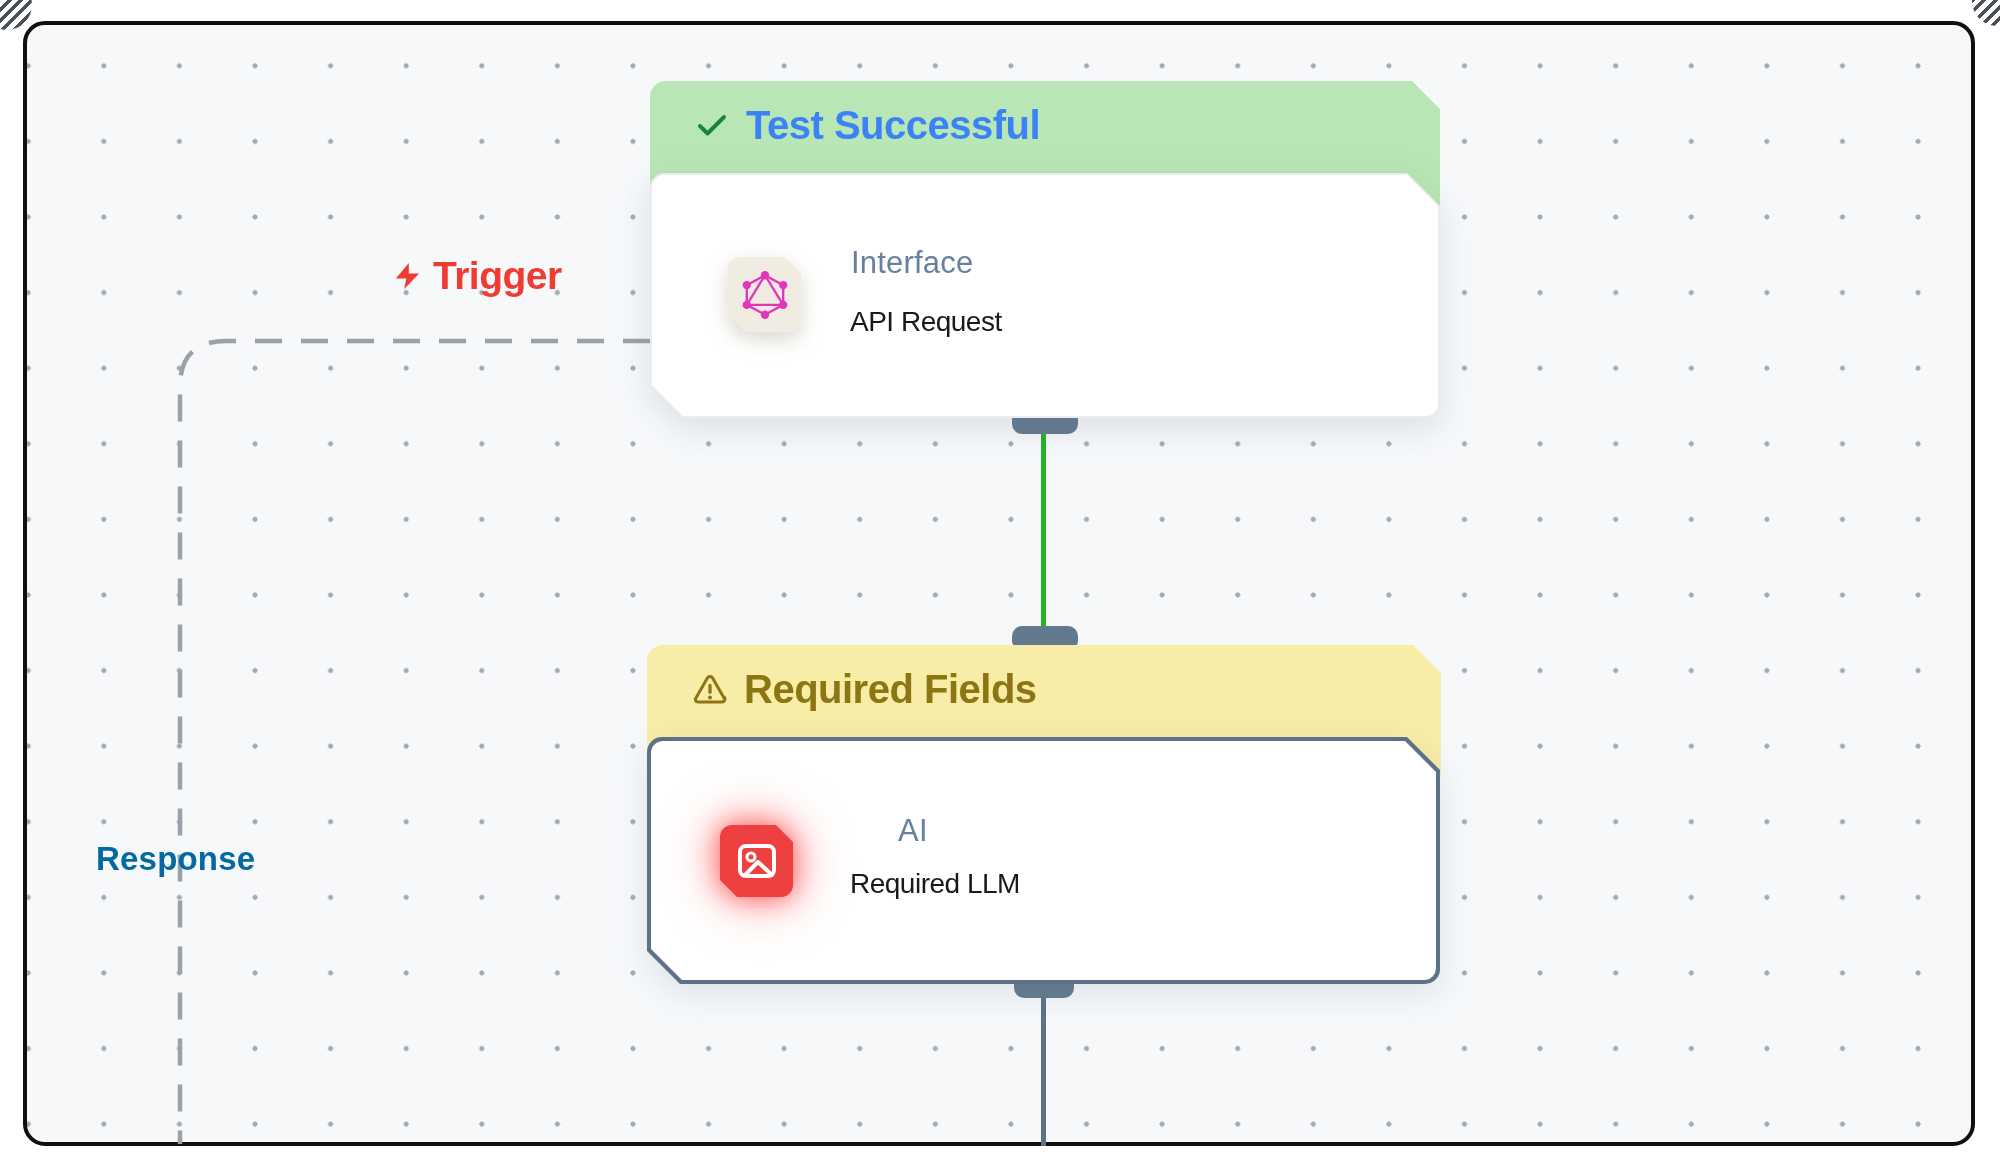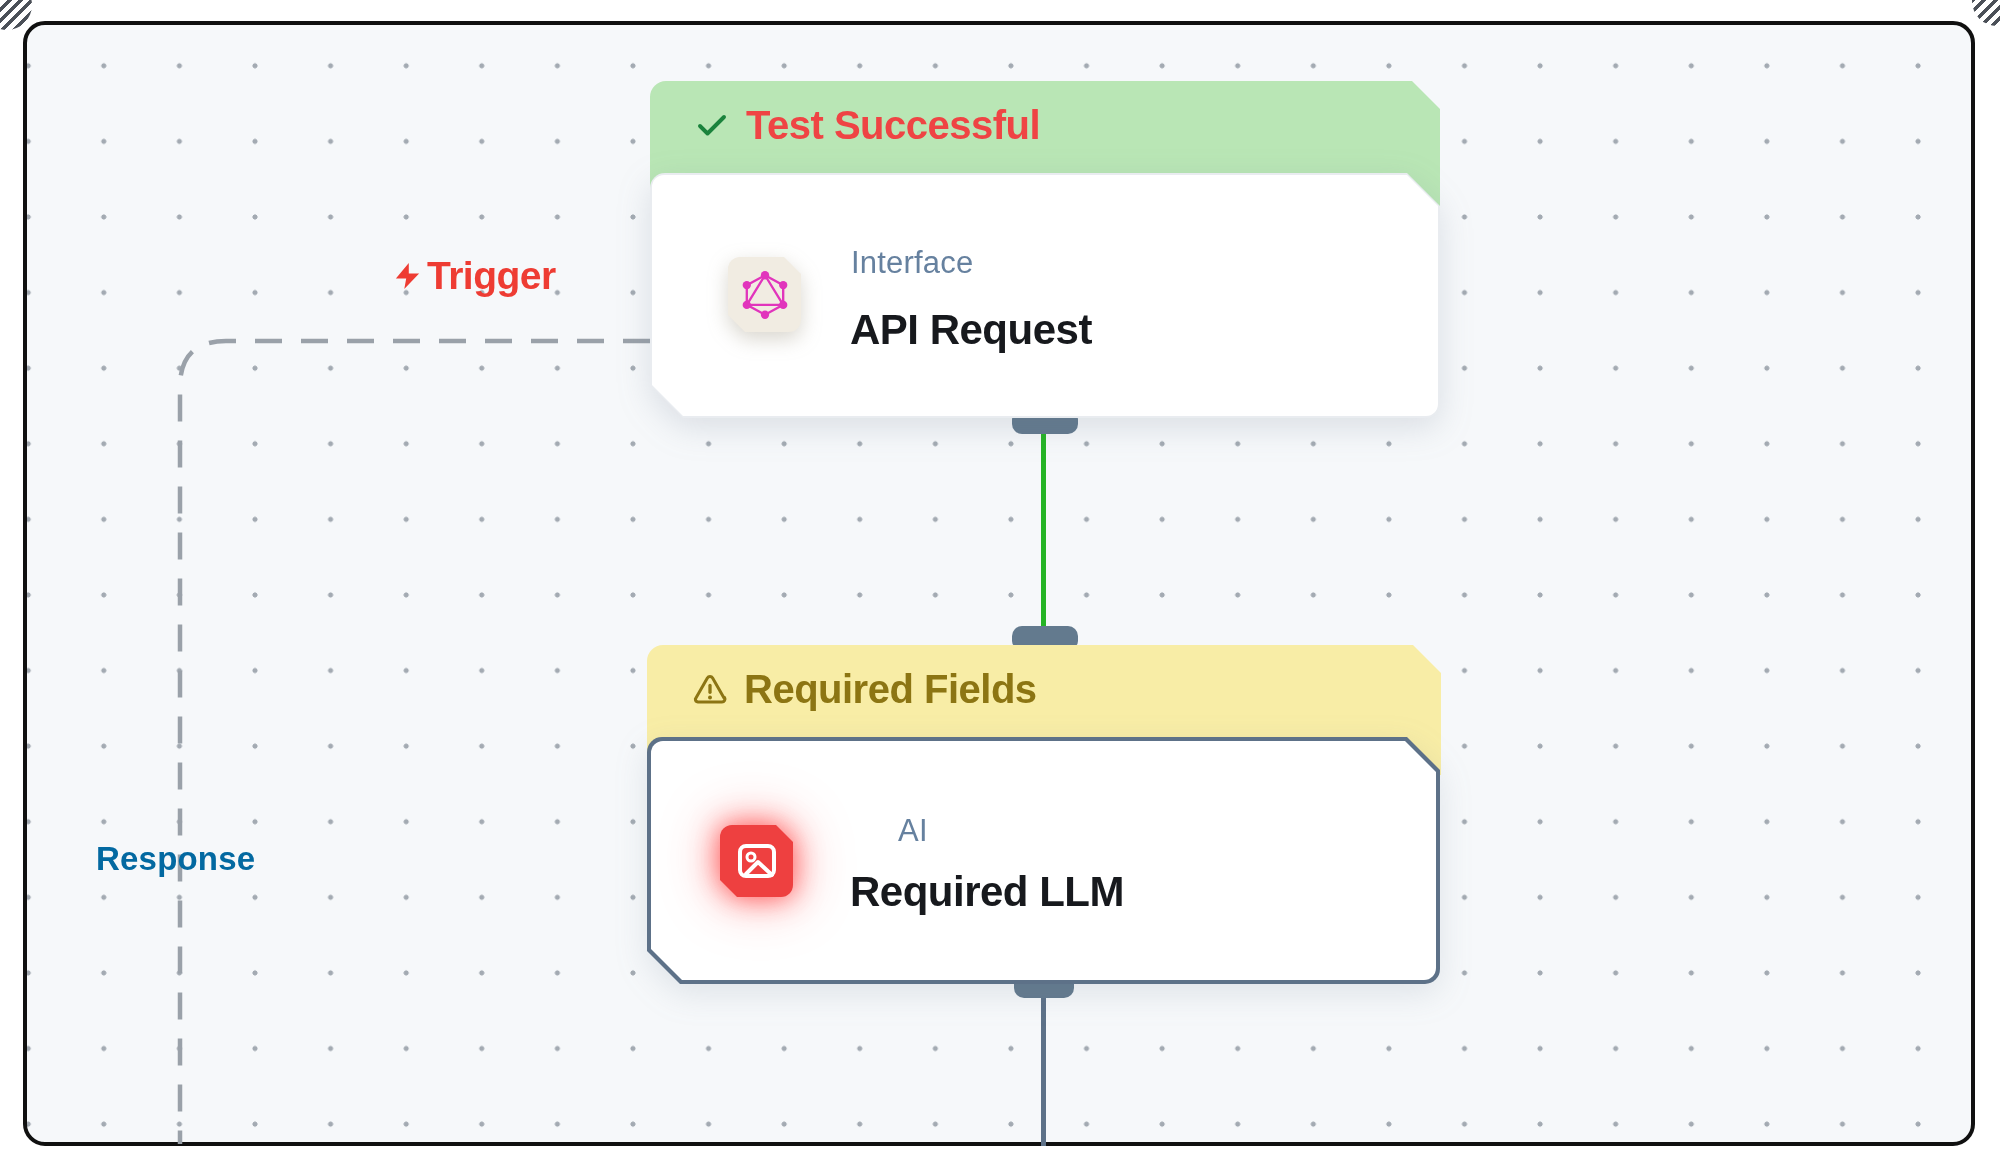--- a/index.html
+++ b/index.html
@@ -33,21 +33,21 @@
   .handle.bottom{border-radius:7px 7px 10px 10px;}
   .handle.top{border-radius:10px 10px 7px 7px;}
   
   .banner{
     position:absolute;z-index:3;border-radius:16px 16px 0 0;
     clip-path:polygon(0 0, calc(100% - 28px) 0, 100% 28px, 100% 100%, 0 100%);
   }
   .banner.green{left:650px;top:81px;width:790px;height:130px;background:#b9e6b5;}
   .banner.yellow{left:647px;top:645px;width:794px;height:130px;background:#f8eda6;}
   .banner-content{position:absolute;display:flex;align-items:center;gap:16px;z-index:6;}
-  .banner-content.b1{left:694px;top:103px;color:#ef4444;}
+  .banner-content.b1{left:694px;top:103px;color:#3b82f6;}
   .banner-content.b2{left:692px;top:667px;color:#8c7513;}
   .banner-text{font-size:40px;font-weight:700;letter-spacing:-0.5px;}
   
   .card-wrap{position:absolute;z-index:4;}
   .card-wrap.c1{left:650px;top:173px;width:790px;height:245px;
     filter:drop-shadow(0 10px 16px rgba(96,112,134,0.18));}
   .card-wrap.c2{left:647px;top:737px;width:793px;height:247px;
     filter:drop-shadow(0 10px 16px rgba(96,112,134,0.15));}
   .card-outer{position:absolute;inset:0;border-radius:15px;
     clip-path:polygon(0 0, calc(100% - 33px) 0, 100% 33px, 100% 100%, 33px 100%, 0 calc(100% - 33px));}
@@ -64,28 +64,28 @@
     clip-path:polygon(0 0, calc(100% - 17px) 0, 100% 17px, 100% 100%, 17px 100%, 0 calc(100% - 17px));
     display:flex;align-items:center;justify-content:center;
   }
   .plate-wrap.p1{left:728px;top:257px;width:73px;height:75px;
     filter:drop-shadow(0 7px 10px rgba(130,118,92,0.30));}
   .p1 .plate{background:#f1ece2;}
   .plate-wrap.p2{left:720px;top:825px;width:73px;height:72px;
     filter:drop-shadow(0 0 14px rgba(255,62,62,0.85)) drop-shadow(0 0 26px rgba(255,90,90,0.45));}
   .p2 .plate{background:#ee4040;}
   .node-category{position:absolute;z-index:5;font-size:31px;font-weight:500;color:#66819f;letter-spacing:0.2px;text-align:right;}
-  .node-title{position:absolute;z-index:5;font-size:42px;font-weight:700;color:#17191d;letter-spacing:-0.5px;}
+  .node-title{position:absolute;z-index:5;font-size:28px;font-weight:400;color:#17191d;letter-spacing:-0.5px;}
   .cat1{left:851px;top:245px;}
   .tit1{left:850px;top:306px;}
   .cat2{left:851px;top:813px;margin-left:47px;}
   .tit2{left:850px;top:868px;}
   
   .trigger-label{
-    position:absolute;left:392px;top:254px;z-index:5;display:flex;align-items:center;gap:4px;
+    position:absolute;left:392px;top:254px;z-index:5;display:flex;align-items:center;gap:10px;
     color:#ee3c33;font-size:39px;font-weight:700;letter-spacing:-0.5px;
   }
   .response-label{
     position:absolute;left:96px;top:840px;z-index:5;
     color:#0369a1;font-size:33px;font-weight:700;letter-spacing:0.2px;
   }
 </style>
 </head>
 <body>
 

